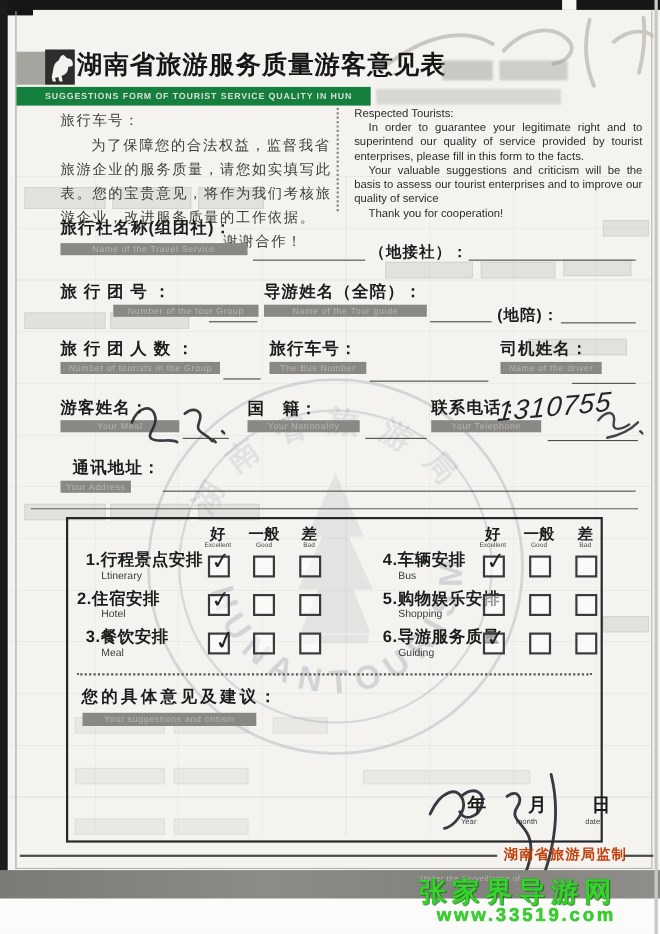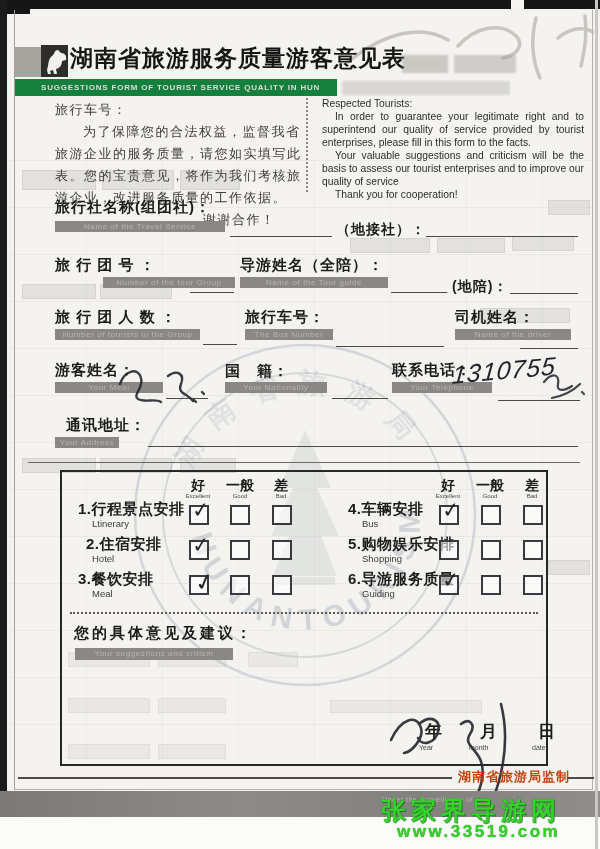--- a/index.html
+++ b/index.html
@@ -173,21 +173,21 @@
   <div class="cn-label sm" style="left:452px;top:278px;">(地陪)：</div>
   <div class="uline" style="left:510px;top:293px;width:68px;"></div>
 
   <div class="cn-label" style="left:55px;top:308px;">旅 行 团 人 数 ：</div>
   <div class="tag" style="left:55px;top:329px;width:145px;">Number of tourists in the Group</div>
   <div class="uline" style="left:203px;top:344px;width:34px;"></div>
   <div class="cn-label" style="left:245px;top:308px;">旅行车号：</div>
   <div class="tag" style="left:245px;top:329px;width:88px;">The Bus Number</div>
   <div class="uline" style="left:336px;top:346px;width:108px;"></div>
   <div class="cn-label" style="left:455px;top:308px;">司机姓名：</div>
-  <div class="tag" style="left:455px;top:329px;width:116px;">Name of the driver</div>
+  <div class="tag" style="left:455px;top:329px;width:92px;">Name of the driver</div>
   <div class="uline" style="left:520px;top:348px;width:58px;"></div>
 
   <div class="cn-label" style="left:55px;top:361px;">游客姓名：</div>
   <div class="tag" style="left:55px;top:382px;width:108px;">Your Meal</div>
   <div class="uline" style="left:166px;top:398px;width:42px;"></div>
   <div class="cn-label" style="left:225px;top:362px;">国　籍：</div>
   <div class="tag" style="left:225px;top:382px;width:102px;">Your Nationality</div>
   <div class="uline" style="left:332px;top:398px;width:56px;"></div>
   <div class="cn-label" style="left:392px;top:361px;">联系电话：</div>
   <div class="tag" style="left:392px;top:382px;width:100px;">Your Telephone</div>
@@ -249,21 +249,21 @@
     <div class="cb checked" style="left:127px;top:33px;"></div>
     <div class="cb" style="left:168px;top:33px;"></div>
     <div class="cb" style="left:210px;top:33px;"></div>
 
     <div class="item-cn" style="left:286px;top:28px;"><span>4.</span><span>车辆安排</span></div>
     <div class="item-en" style="left:300px;top:46px;">Bus</div>
     <div class="cb checked" style="left:377px;top:33px;"></div>
     <div class="cb" style="left:419px;top:33px;"></div>
     <div class="cb" style="left:461px;top:33px;"></div>
 
-    <div class="item-cn" style="left:24px;top:63px;"><span>2.</span><span>住宿安排</span></div>
+    <div class="item-cn" style="left:8px;top:63px;"><span>2.</span><span>住宿安排</span></div>
     <div class="item-en" style="left:30px;top:81px;">Hotel</div>
     <div class="cb checked" style="left:127px;top:68px;"></div>
     <div class="cb" style="left:168px;top:68px;"></div>
     <div class="cb" style="left:210px;top:68px;"></div>
 
     <div class="item-cn" style="left:286px;top:63px;"><span>5.</span><span>购物娱乐安排</span></div>
     <div class="item-en" style="left:300px;top:81px;">Shopping</div>
     <div class="cb" style="left:377px;top:68px;"></div>
     <div class="cb" style="left:419px;top:68px;"></div>
     <div class="cb" style="left:461px;top:68px;"></div>

